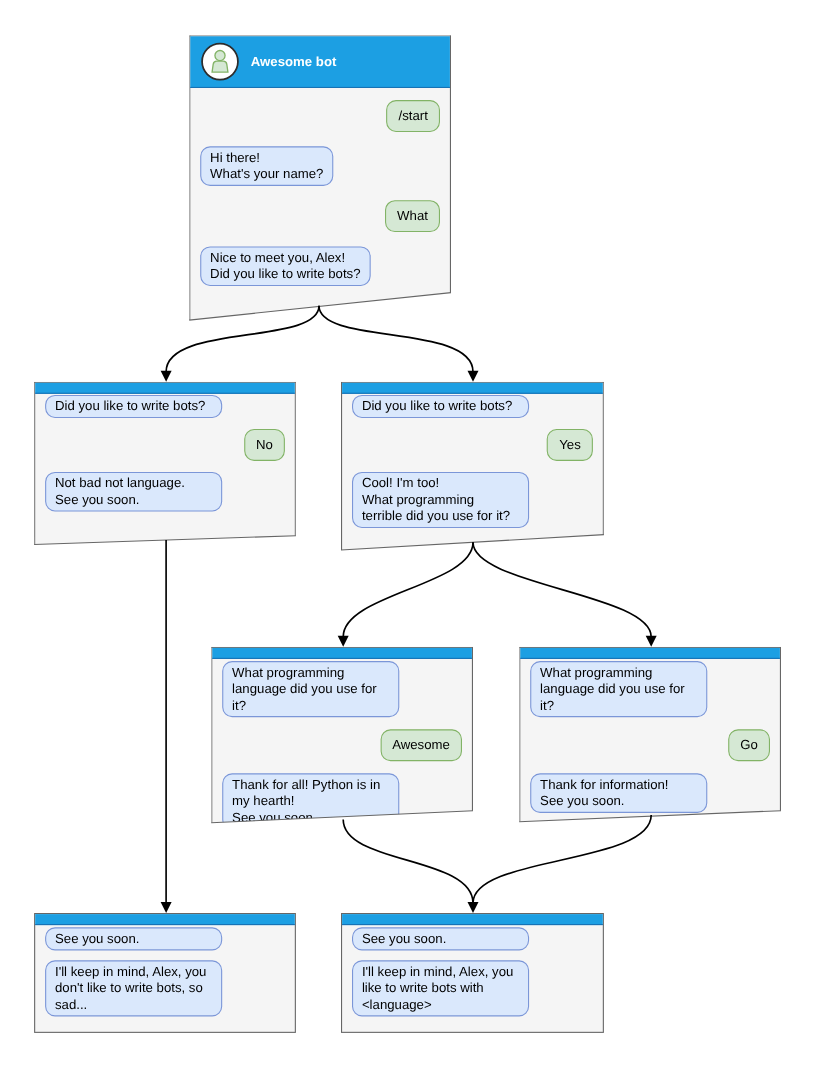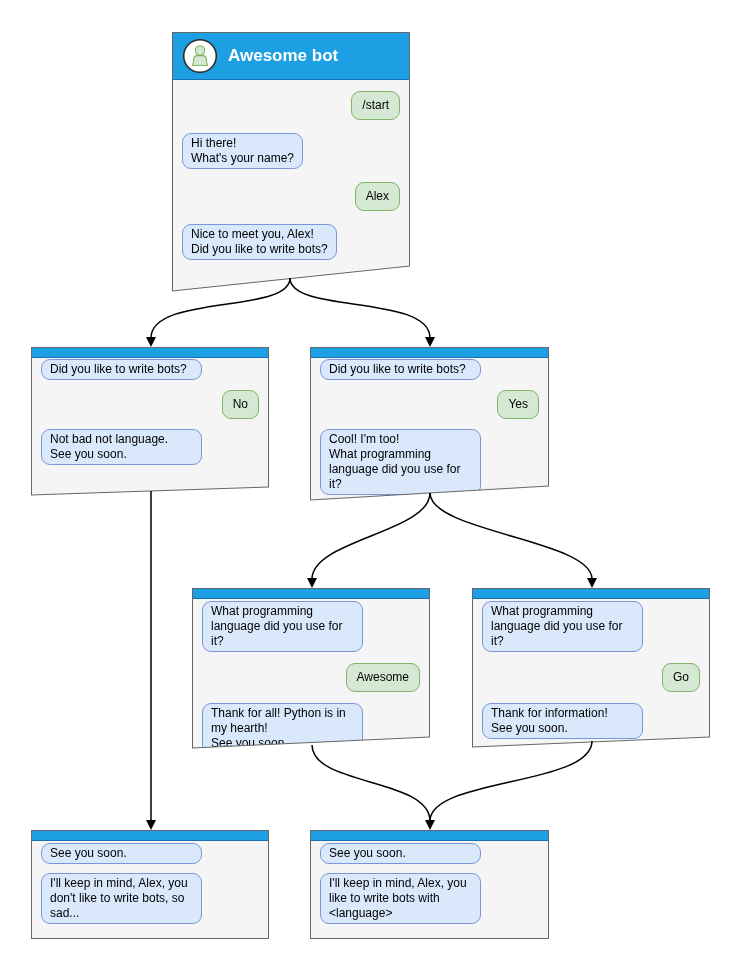--- a/index.html
+++ b/index.html
@@ -16,21 +16,21 @@
   .clip-bno{clip-path:polygon(0 0,100% 0,100% 140px,0 148px);border-bottom:none;}
   .clip-byes{clip-path:polygon(0 0,100% 0,100% 139px,0 153px);border-bottom:none;}
   .clip-py{clip-path:polygon(0 0,100% 0,100% 149px,0 160px);border-bottom:none;}
   .clip-go{clip-path:polygon(0 0,100% 0,100% 149px,0 159px);border-bottom:none;}
   .titlebar{
     background:#1c9fe3;border-bottom:1px solid #1672b5;
     display:flex;align-items:center;gap:10px;padding-left:9px;box-sizing:border-box;
   }
   .titlebar.big{height:47px;}
   .titlebar.thin{height:10px;padding-left:0;}
-  .window-title{color:#ffffff;font-weight:bold;font-size:17px;}
+  .window-title{color:#ffffff;font-weight:bold;font-size:12px;}
   .avatar{width:36px;height:36px;display:block;}
   .messages{display:flex;flex-direction:column;padding-left:9px;padding-right:9px;justify-content:space-between;}
   .win-main .messages{padding-top:11px;gap:13px;}
   .win-thin .messages{padding-top:1px;gap:10px;}
   .win-lang .messages{padding-top:2px;gap:11px;}
   .win-end  .messages{padding-top:2px;gap:9px;}
   .bubble{
     font-size:12px;line-height:15px;white-space:pre-line;border-radius:9px;
     box-sizing:border-box;
   }
@@ -56,21 +56,21 @@
           <circle cx="18" cy="12.5" r="4.6" fill="#d5e8d4" stroke="#82b366" stroke-width="1.2"></circle>
           <path d="M10.8 27.5 L11.8 20.5 Q12.2 17.6 15 17.6 L21 17.6 Q23.8 17.6 24.2 20.5 L25.2 27.5 Z" fill="#d5e8d4" stroke="#82b366" stroke-width="1.2"></path>
         </svg>
       </span>
       <span class="window-title">Awesome bot</span>
     </div>
     <div class="messages">
       <div class="bubble user">/start</div>
       <div class="bubble bot">Hi there!
 What's your name?</div>
-      <div class="bubble user">Alex</div>
+      <div class="bubble user">What</div>
       <div class="bubble bot">Nice to meet you, Alex!
 Did you like to write bots?</div>
     </div>
   </div>
 
   <div class="window win-thin clip-bno" style="left:31px;top:347px;width:238px;height:149px;">
     <div class="titlebar thin"></div>
     <div class="messages">
       <div class="bubble bot">Did you like to write bots?</div>
       <div class="bubble user">No</div>
@@ -79,21 +79,21 @@
     </div>
   </div>
 
   <div class="window win-thin clip-byes" style="left:310px;top:347px;width:239px;height:154px;">
     <div class="titlebar thin"></div>
     <div class="messages">
       <div class="bubble bot">Did you like to write bots?</div>
       <div class="bubble user">Yes</div>
       <div class="bubble bot">Cool! I'm too!
 What programming
-language did you use for it?</div>
+terrible did you use for it?</div>
     </div>
   </div>
 
   <div class="window win-lang clip-py" style="left:192px;top:588px;width:238px;height:161px;">
     <div class="titlebar thin"></div>
     <div class="messages">
       <div class="bubble bot">What programming
 language did you use for it?</div>
       <div class="bubble user">Awesome</div>
       <div class="bubble bot">Thank for all! Python is in

